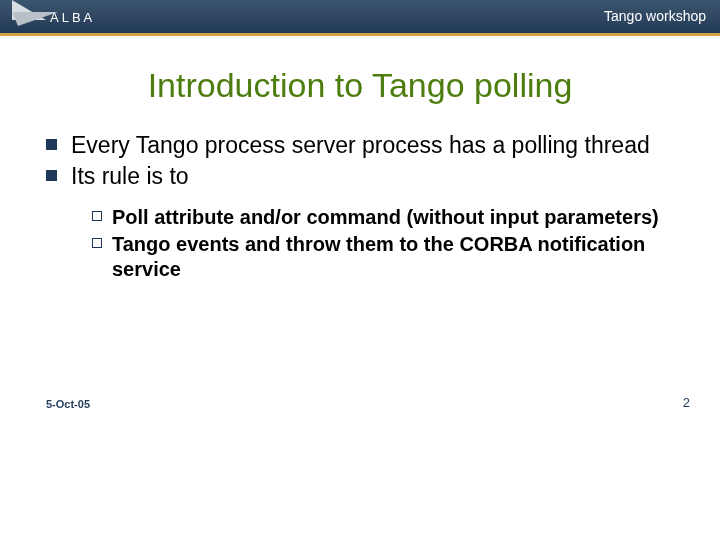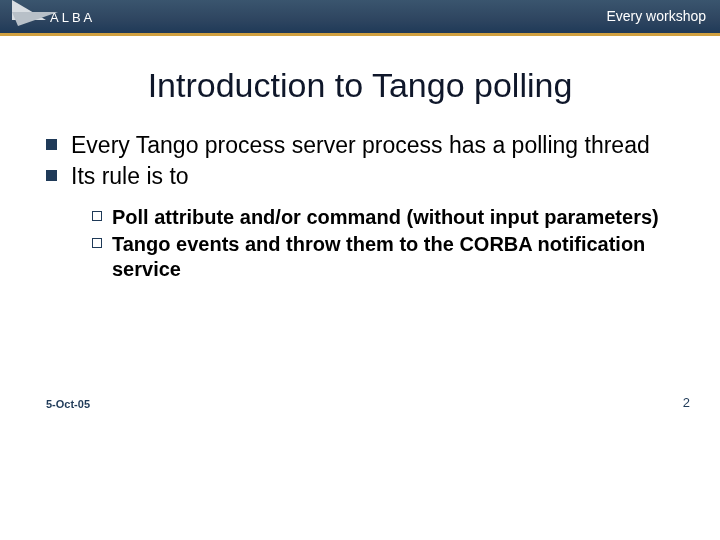--- a/index.html
+++ b/index.html
@@ -64,21 +64,21 @@
   .header-title {
     position: absolute;
     right: 14px;
     top: 8px;
     color: #ffffff;
     font-size: 14px;
   }
   .slide-title {
     text-align: center;
     font-size: 34px;
-    color: #0f172a;
+    color: #4d7c0f;
     margin-top: 30px;
     font-weight: 400;
   }
   .body {
     margin: 26px 46px 0 46px;
   }
   .l1 {
     display: flex;
     align-items: flex-start;
     margin-bottom: 2px;
@@ -140,21 +140,21 @@
 <body>
 
 <div class="slide">
 
   <div class="header-bar">
     <div class="logo">
       <div class="logo-triangle"></div>
       <div class="logo-triangle2"></div>
       <div class="logo-text">ALBA</div>
     </div>
-    <div class="header-title">Every workshop</div>
+    <div class="header-title">Tango workshop</div>
   </div>
 
   <div class="slide-title">Introduction to Tango polling</div>
 
   <div class="body">
 
     <div class="l1">
       <div class="l1-bullet"></div>
       <div class="l1-text">Every Tango process server process has a polling thread</div>
     </div>

